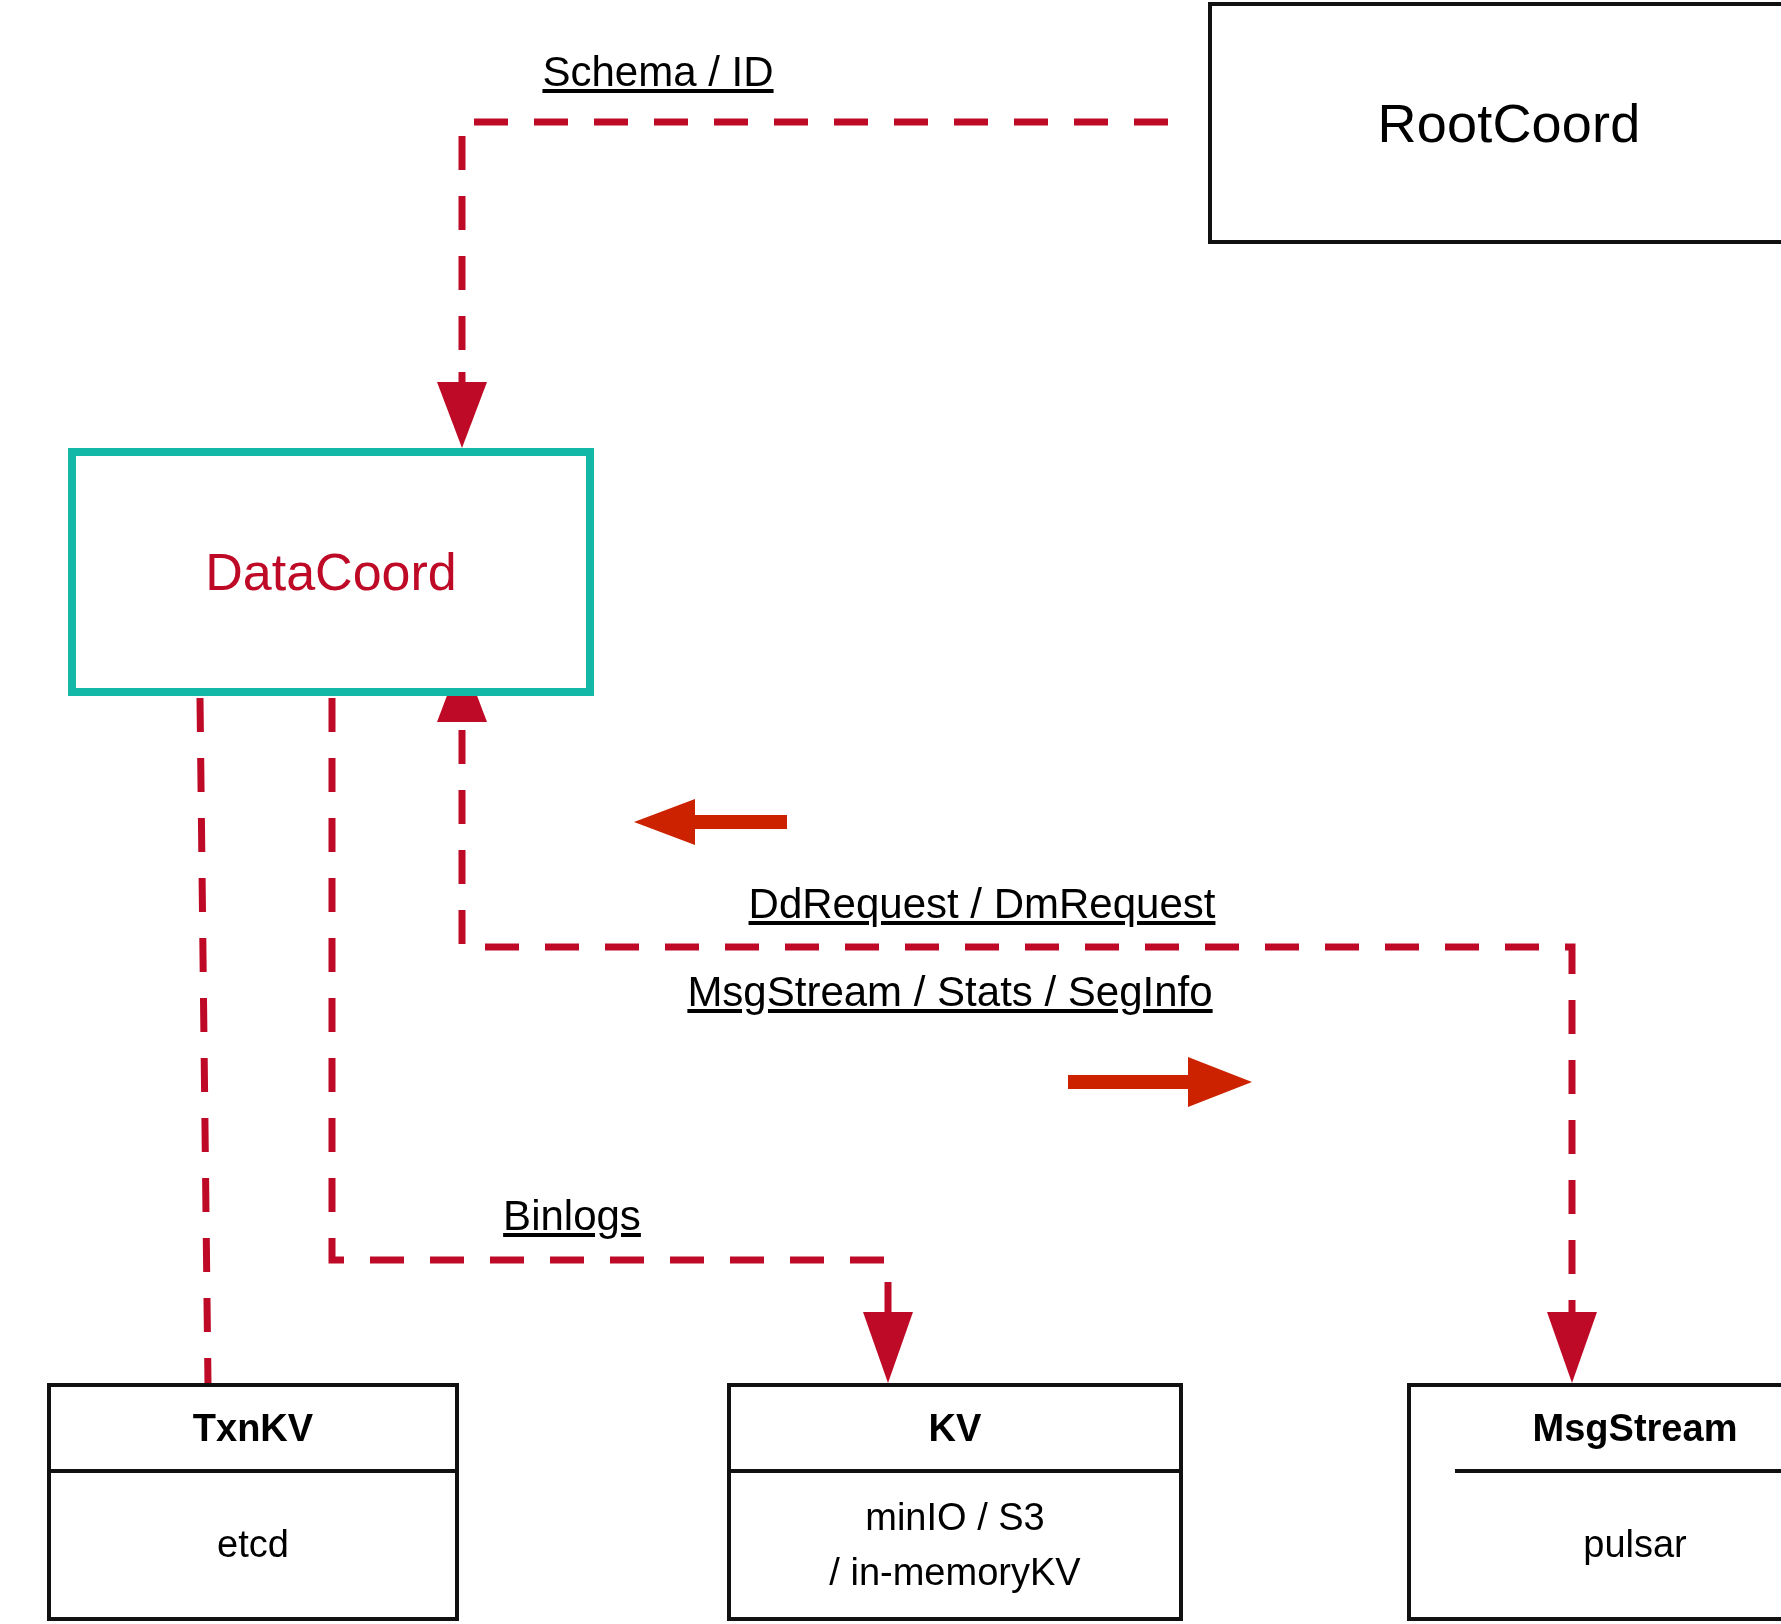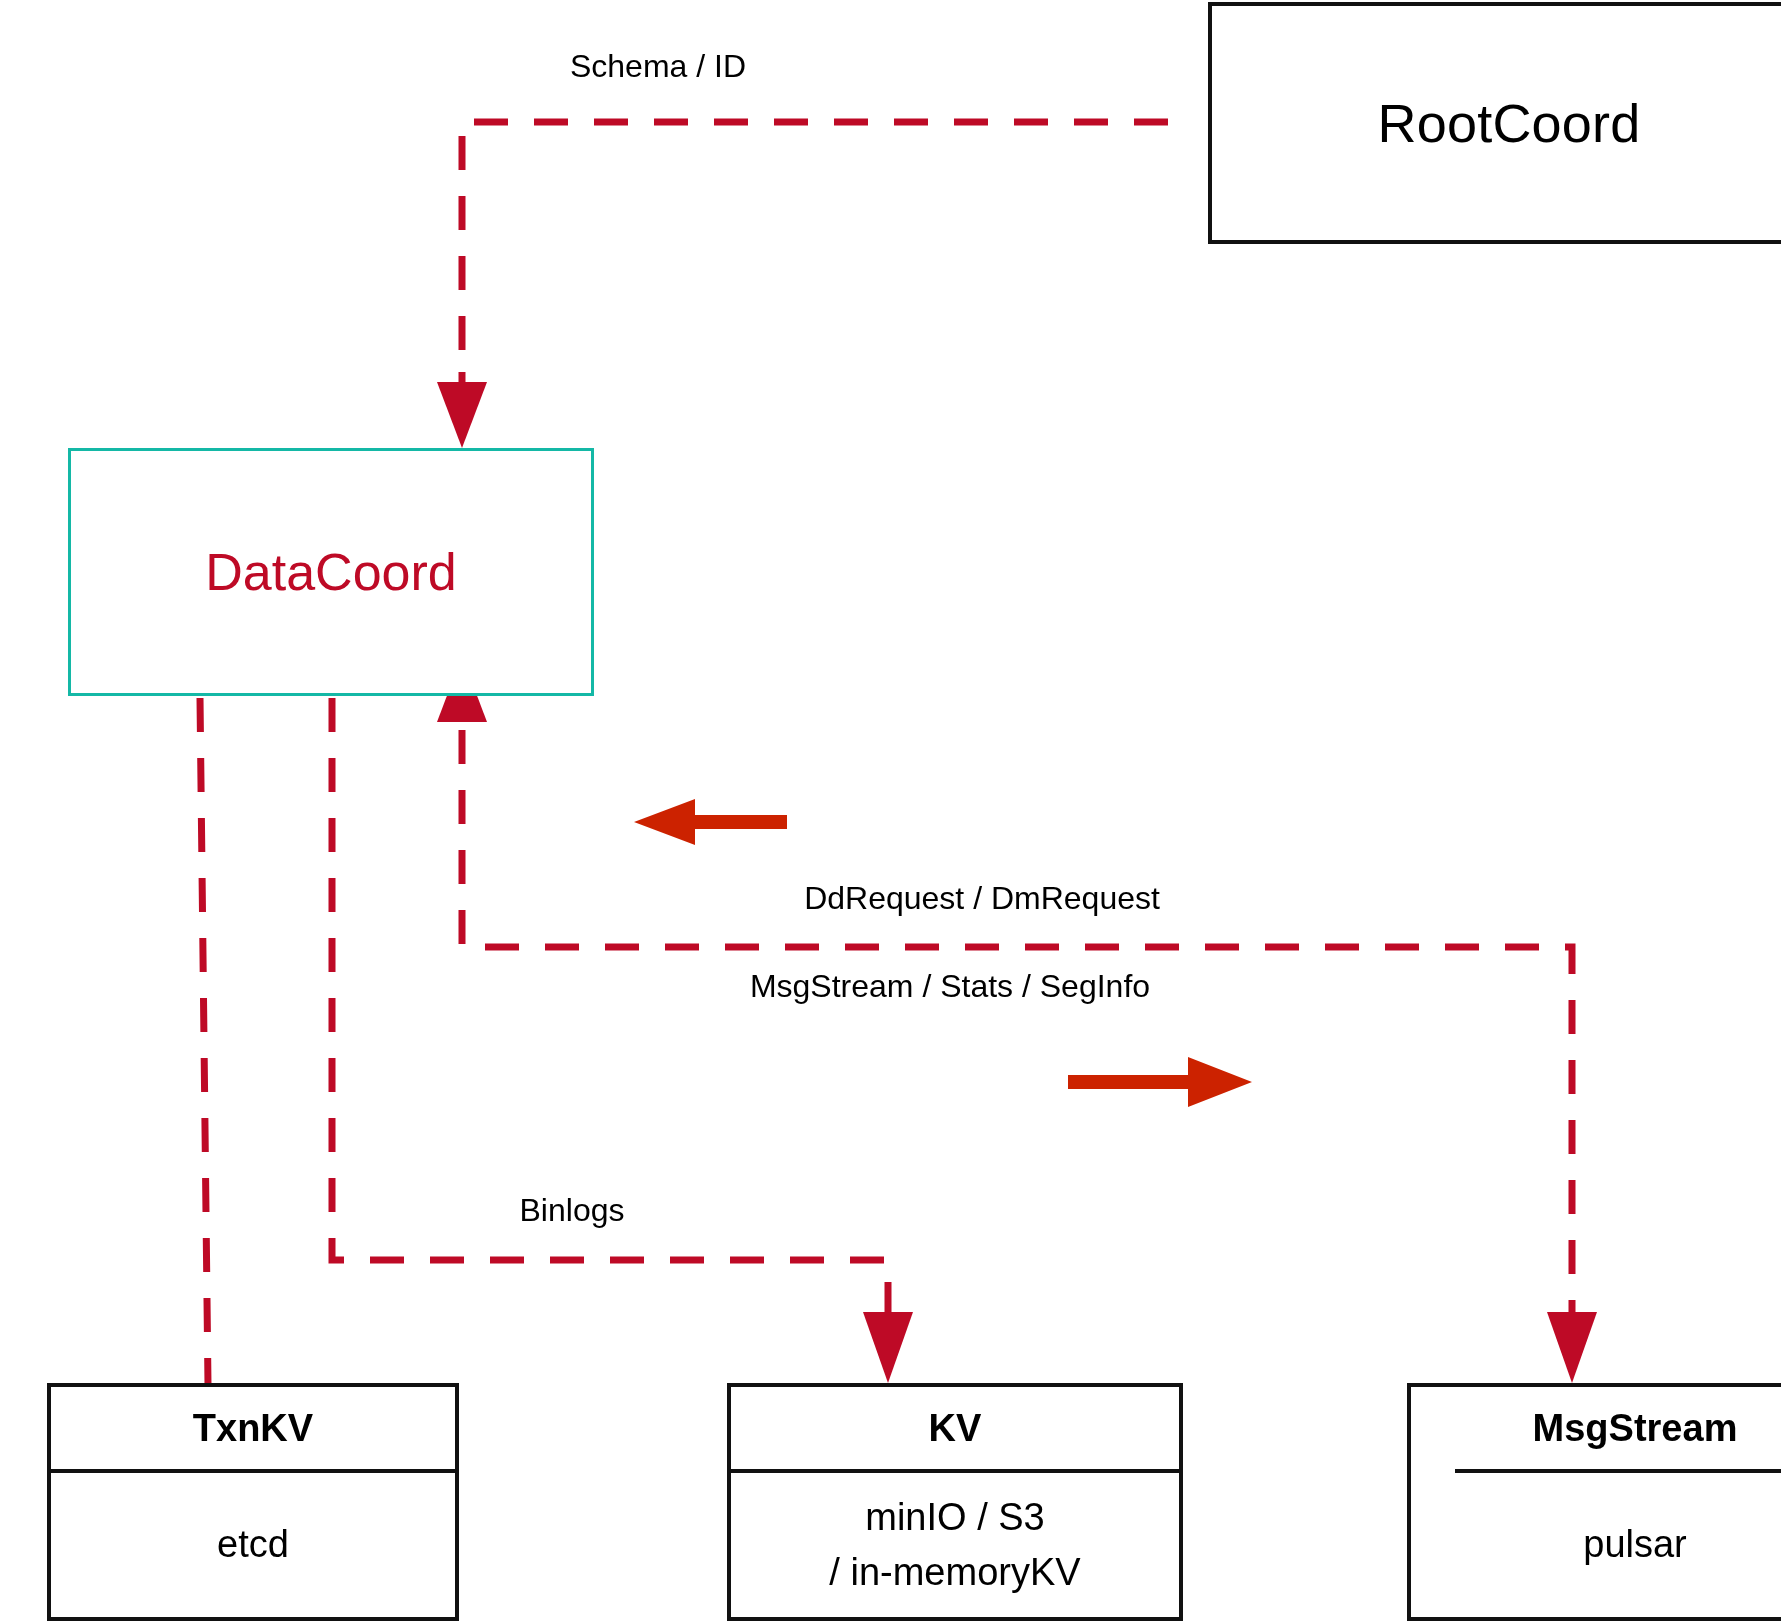--- a/index.html
+++ b/index.html
@@ -35,21 +35,21 @@
     justify-content: center;
     margin-left: 40px;
   }
   .node-plain .node-title {
     font-size: 54px;
     color: #000000;
     font-weight: 400;
     letter-spacing: 0.2px;
   }
   .node-accent {
-    border: 3px solid #14b8a6;
+    border: 8px solid #14b8a6;
     display: flex;
     align-items: center;
     justify-content: center;
   }
   .node-accent .node-title {
     font-size: 52px;
     color: #BE0A26;
     font-weight: 400;
   }
   .node-split {
@@ -77,25 +77,26 @@
     justify-content: center;
     font-size: 38px;
     color: #000000;
     line-height: 1.45;
     text-align: center;
     padding: 0 10px;
   }
   .node-split .body span { display: block; }
   .edge-label {
     position: absolute;
-    font-size: 32px;
+    font-size: 42px;
     color: #000000;
     white-space: nowrap;
     transform: translateX(-50%);
     text-align: right;
+    text-decoration: underline;
   }
 </style>
 </head>
 <body>
 
 <div id="canvas">
 
   <svg class="edges" viewBox="0 0 1781 1624" xmlns="http://www.w3.org/2000/svg">
     <defs>
       <marker id="arrow-crimson-down" markerWidth="10" markerHeight="10" refX="5" refY="8.6" orient="auto" markerUnits="userSpaceOnUse">

